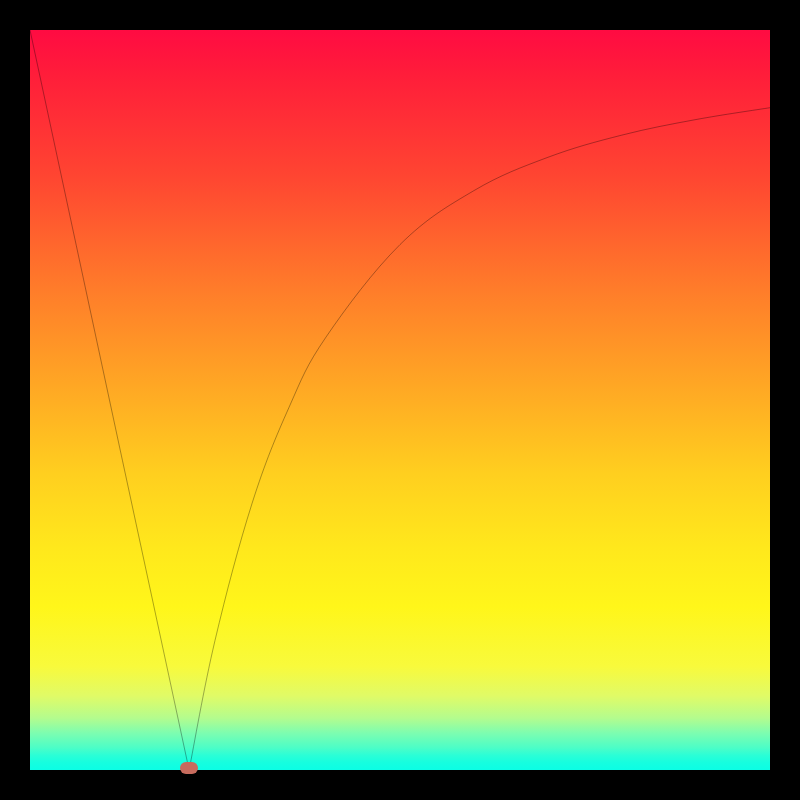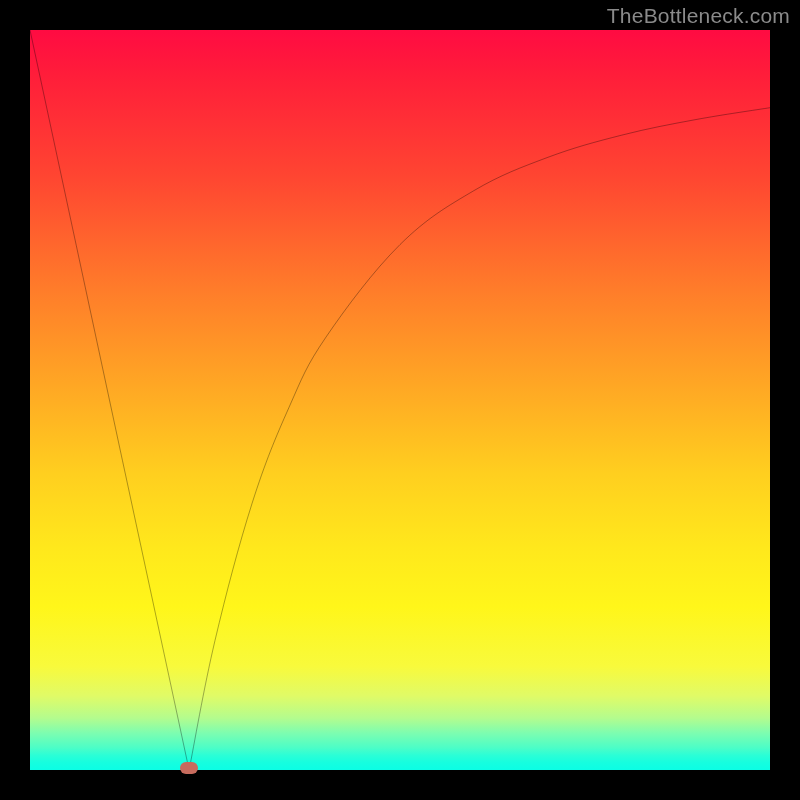--- a/index.html
+++ b/index.html
@@ -69,21 +69,20 @@
     color: #8a8a8a;
     font-size: 21px;
     font-weight: 400;
     letter-spacing: 0.2px;
   }
 </style>
 </head>
 <body>
 
 <div class="frame">
-  <div class="watermark">TheBottleneck.com</div>
 
   <div class="plot">
     <div class="bg"></div>
 
     <svg class="curve" viewBox="0 0 100 100" preserveAspectRatio="none">
       <path id="curve-path" fill="none" stroke="#000" stroke-width="0.33" vector-effect="non-scaling-stroke" stroke-linecap="round" stroke-linejoin="round" d="M0.000 0.000 L6.250 29.100 L12.500 58.200 L18.750 87.200 L21.500 100.000 L21.5 100 C22.130 96.850 23.470 88.980 25.000 82.500 C26.530 76.020 28.200 69.670 30.000 64.000 C31.800 58.330 33.200 55.050 35.000 51.000 C36.800 46.950 37.300 45.460 40.000 41.500 C42.700 37.540 46.400 32.564 50.000 29.000 C53.600 25.436 56.400 23.824 60.000 21.700 C63.600 19.576 66.400 18.550 70.000 17.200 C73.600 15.850 76.400 15.118 80.000 14.200 C83.600 13.282 86.400 12.766 90.000 12.100 C93.600 11.434 98.200 10.788 100.000 10.500 "></path>
     </svg>
 
     <div id="min-dot" class="dot" style="left: 150.1px; top: 732px;"></div>
   </div>

